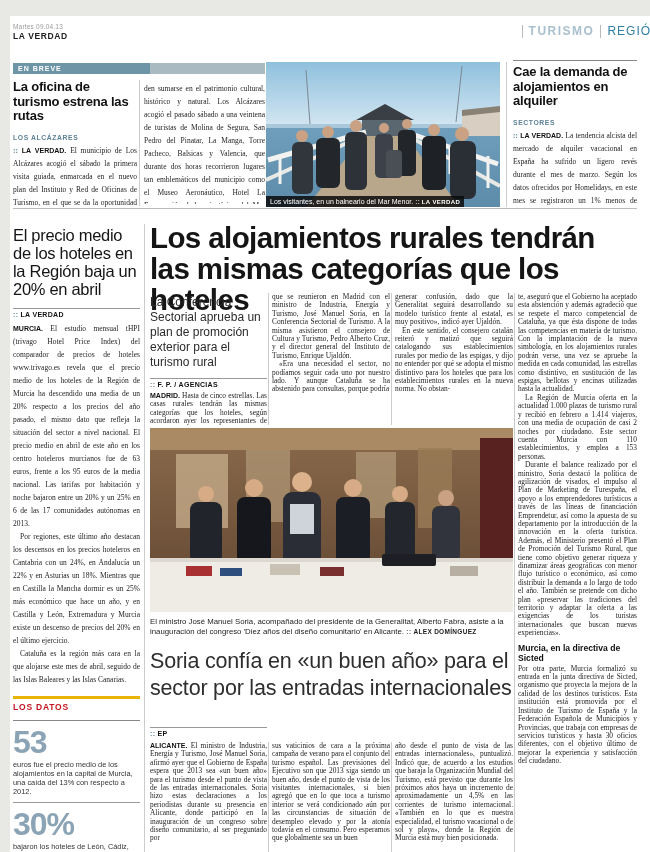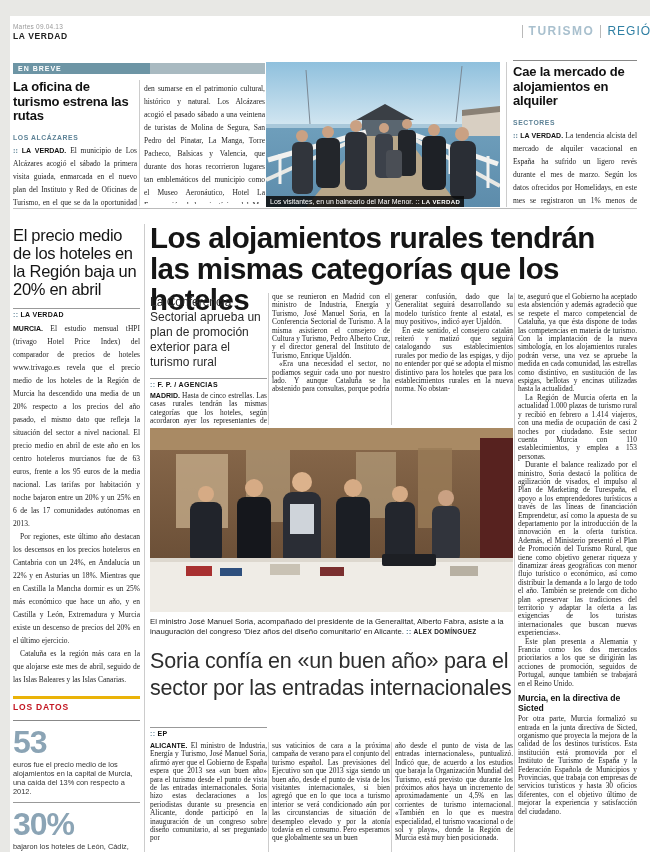--- a/index.html
+++ b/index.html
@@ -152,21 +152,21 @@
     </svg>
     <div class="photo-captionbar">
       <span>Los visitantes, en un balneario del Mar Menor.</span>
       <span class="mark" style="color:#bbb">::</span>
       <b>LA VERDAD</b>
     </div>
   </div>
   <div class="abs vrule" style="left:496px;top:46px;height:145px;"></div>
 
   <div class="abs col" style="left:503px;top:44px;width:124px;height:147px;border-top:1px solid #888;">
-    <div class="demanda-headline">Cae la mercado de alojamientos en alquiler</div>
+    <div class="demanda-headline">Cae la demanda de alojamientos en alquiler</div>
     <div class="kicker">SECTORES</div>
     <div class="bodytxt">
       <span class="mark">::</span>
       <span class="lead">LA VERDAD.</span>
       <span>La tendencia alcista del mercado de alquiler vacacional en España ha sufrido un ligero revés durante el mes de marzo. Según los datos ofrecidos por Homelidays, en este mes se registraron un 1% menos de demandas. El mayor incremento procedió de holandeses, un 22% más que en marzo de 2012, franceses, un 11% y británicos, un 5% más.</span>
     </div>
   </div>
 
   <div class="abs hrule" style="left:3px;top:192px;width:624px;"></div>
 
@@ -220,21 +220,20 @@
     <div class="bodytxt dense">generar confusión, dado que la Generalitat seguirá desarrollando su modelo turístico frente al estatal, es muy positivo», indicó ayer Ujaldón.</div>
     <div class="bodytxt dense para2">En este sentido, el consejero catalán reiteró y matizó que seguirá catalogando sus establecimientos rurales por medio de las espigas, y dijo no entender por qué se adopta el mismo distintivo para los hoteles que para los establecimientos rurales en la nueva norma. No obstan-</div>
   </div>
   <div class="abs vrule" style="left:258px;top:277px;height:132px;"></div>
   <div class="abs vrule" style="left:381px;top:277px;height:132px;"></div>
 
   <div class="abs col" style="left:508px;top:277px;width:119px;height:559px;">
     <div class="bodytxt dense">te, aseguró que el Gobierno ha aceptado esta abstención y además agradeció que se respete el marco competencial de Cataluña, ya que ésta dispone de todas las competencias en materia de turismo. Con la implantación de la nueva simbología, en los alojamientos rurales podrán verse, una vez se apruebe la medida en cada comunidad, las estrellas como distintivo, en sustitución de las espigas, bellotas y encinas utilizadas hasta la actualidad.</div>
     <div class="bodytxt dense para2">La Región de Murcia oferta en la actualidad 1.000 plazas de turismo rural y recibió en febrero a 1.414 viajeros, con una media de ocupación de casi 2 noches por ciudadano. Este sector cuenta Murcia con 110 establecimientos, y emplea a 153 personas.</div>
     <div class="bodytxt dense para2">Durante el balance realizado por el ministro, Soria destacó la política de agilización de visados, el impulso al Plan de Marketing de Turespaña, el apoyo a los emprendedores turísticos a través de las líneas de financiación Emprendetur, así como la apuesta de su departamento por la introducción de la innovación en la oferta turística. Además, el Ministerio presentó el Plan de Promoción del Turismo Rural, que tiene como objetivo generar riqueza y dinamizar áreas geográficas con menor flujo turístico o económico, así como distribuir la demanda a lo largo de todo el año. También se pretende con dicho plan «preservar las tradiciones del territorio y adaptar la oferta a las exigencias de los turistas internacionales que buscan nuevas experiencias».</div>
-    <div class="bodytxt dense para2">Este plan presenta a Alemania y Francia como los dos mercados prioritarios a los que se dirigirán las acciones de promoción, seguidos de Portugal, aunque también se trabajará en el Reino Unido.</div>
     <div class="subhead2">Murcia, en la directiva de Sicted</div>
     <div class="bodytxt dense">Por otra parte, Murcia formalizó su entrada en la junta directiva de Sicted, organismo que proyecta la mejora de la calidad de los destinos turísticos. Esta institución está promovida por el Instituto de Turismo de España y la Federación Española de Municipios y Provincias, que trabaja con empresas de servicios turísticos y hasta 30 oficios diferentes, con el objetivo último de mejorar la experiencia y satisfacción del ciudadano.</div>
   </div>
   <div class="abs vrule" style="left:504px;top:277px;height:559px;"></div>
 
   <div class="abs photo" style="left:140px;top:412px;width:363px;height:184px;">
     <svg width="363" height="184" viewBox="0 0 363 184">
       <defs>
         <linearGradient id="room" x1="0" y1="0" x2="0" y2="1">
           <stop offset="0" stop-color="#8a6a4c"></stop>

